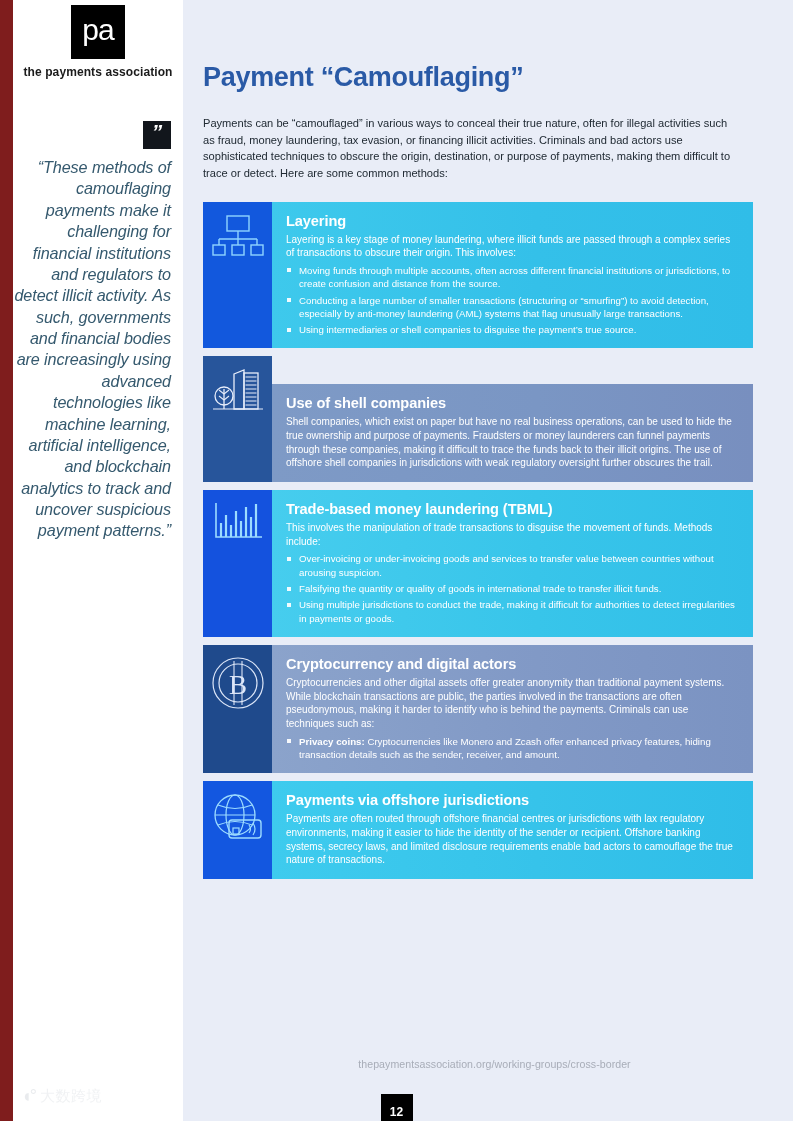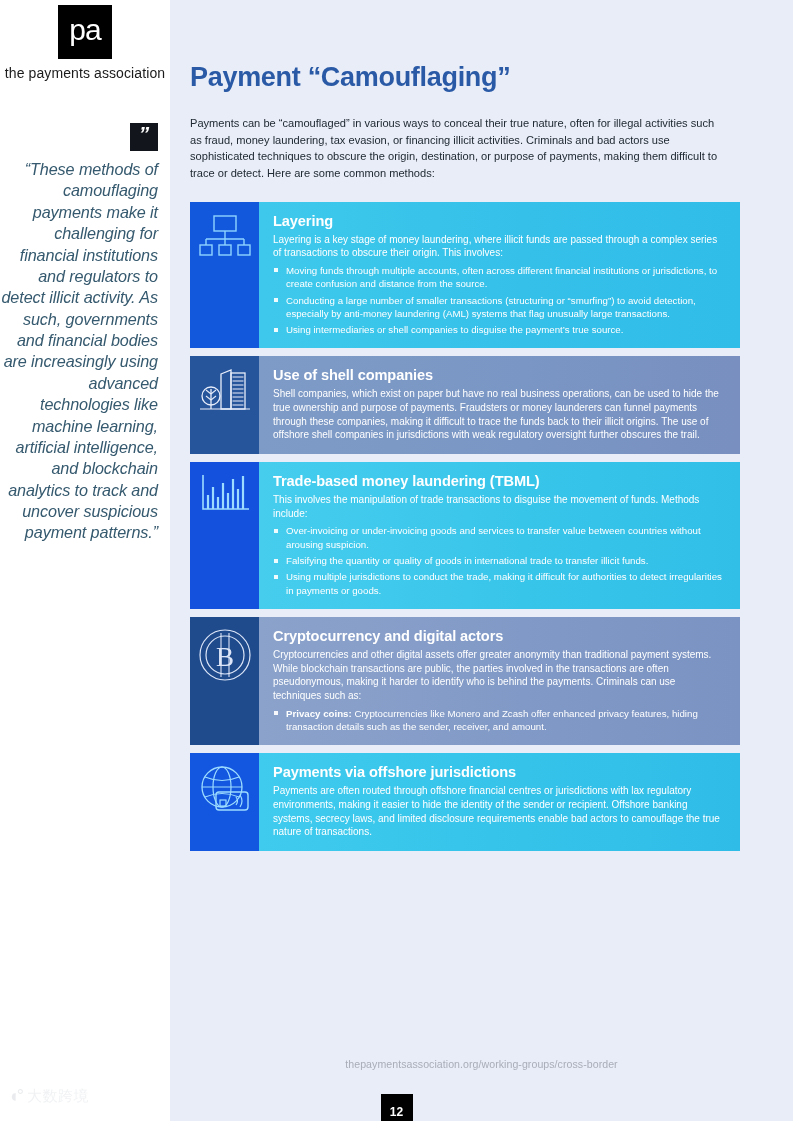--- a/index.html
+++ b/index.html
@@ -14,20 +14,21 @@
     overflow: hidden;
     position: relative;
   }
 
   
   #page {
     position: absolute;
     inset: 0;
     display: flex;
     background: #7f1d1d;
+    padding-left: 13px;
   }
 
   
   #left-rail {
     width: 170px;
     flex: 0 0 170px;
     background: #ffffff;
     position: relative;
   }
   #logo-block {
@@ -45,24 +46,25 @@
     color: #ffffff;
     font-size: 30px;
     line-height: 1;
     font-weight: 400;
     letter-spacing: -1px;
     padding-bottom: 4px;
     box-sizing: border-box;
   }
   #logo-caption {
     margin-top: 6px;
-    font-size: 14px;
+    font-size: 12px;
     color: #1b1b1b;
     letter-spacing: .1px;
     text-align: center;
+    font-weight: bold;
   }
 
   #quote-block {
     margin-top: 42px;
     padding-right: 12px;
     text-align: right;
   }
   #quote-mark {
     width: 28px;
     height: 28px;
@@ -196,21 +198,21 @@
     background: #ffffff;
     opacity: .92;
   }
   .lead { font-weight: 700; }
 
   
   .theme-cyan .card-icon { background: #1258dd; }
   .theme-cyan .card-body { background: linear-gradient(90deg,#3ec9ec 0%,#34c0e9 55%,#30bde8 100%); }
 
   .theme-slate .card-icon { background: #27559b; }
-  .theme-slate .card-body { background: linear-gradient(90deg,#7e9ac6 0%,#7a96c4 55%,#788fbf 100%); }
+  .theme-slate .card-body { background: linear-gradient(90deg,#7e9ac6 0%,#7a96c4 55%,#788fbf 100%); margin-top: 28px; }
 
   .theme-cyan2 .card-icon { background: #1452de; }
   .theme-cyan2 .card-body { background: linear-gradient(90deg,#46cdee 0%,#38c5ea 55%,#31bfe8 100%); }
 
   .theme-slate2 .card-icon { background: #1f4a8c; }
   .theme-slate2 .card-body { background: linear-gradient(90deg,#8ba3cb 0%,#8199c6 55%,#7b93c2 100%); }
 
   .theme-cyan3 .card-icon { background: #1357e0; }
   .theme-cyan3 .card-body { background: linear-gradient(90deg,#3ecbee 0%,#36c3ea 55%,#2fbde8 100%); }
 

